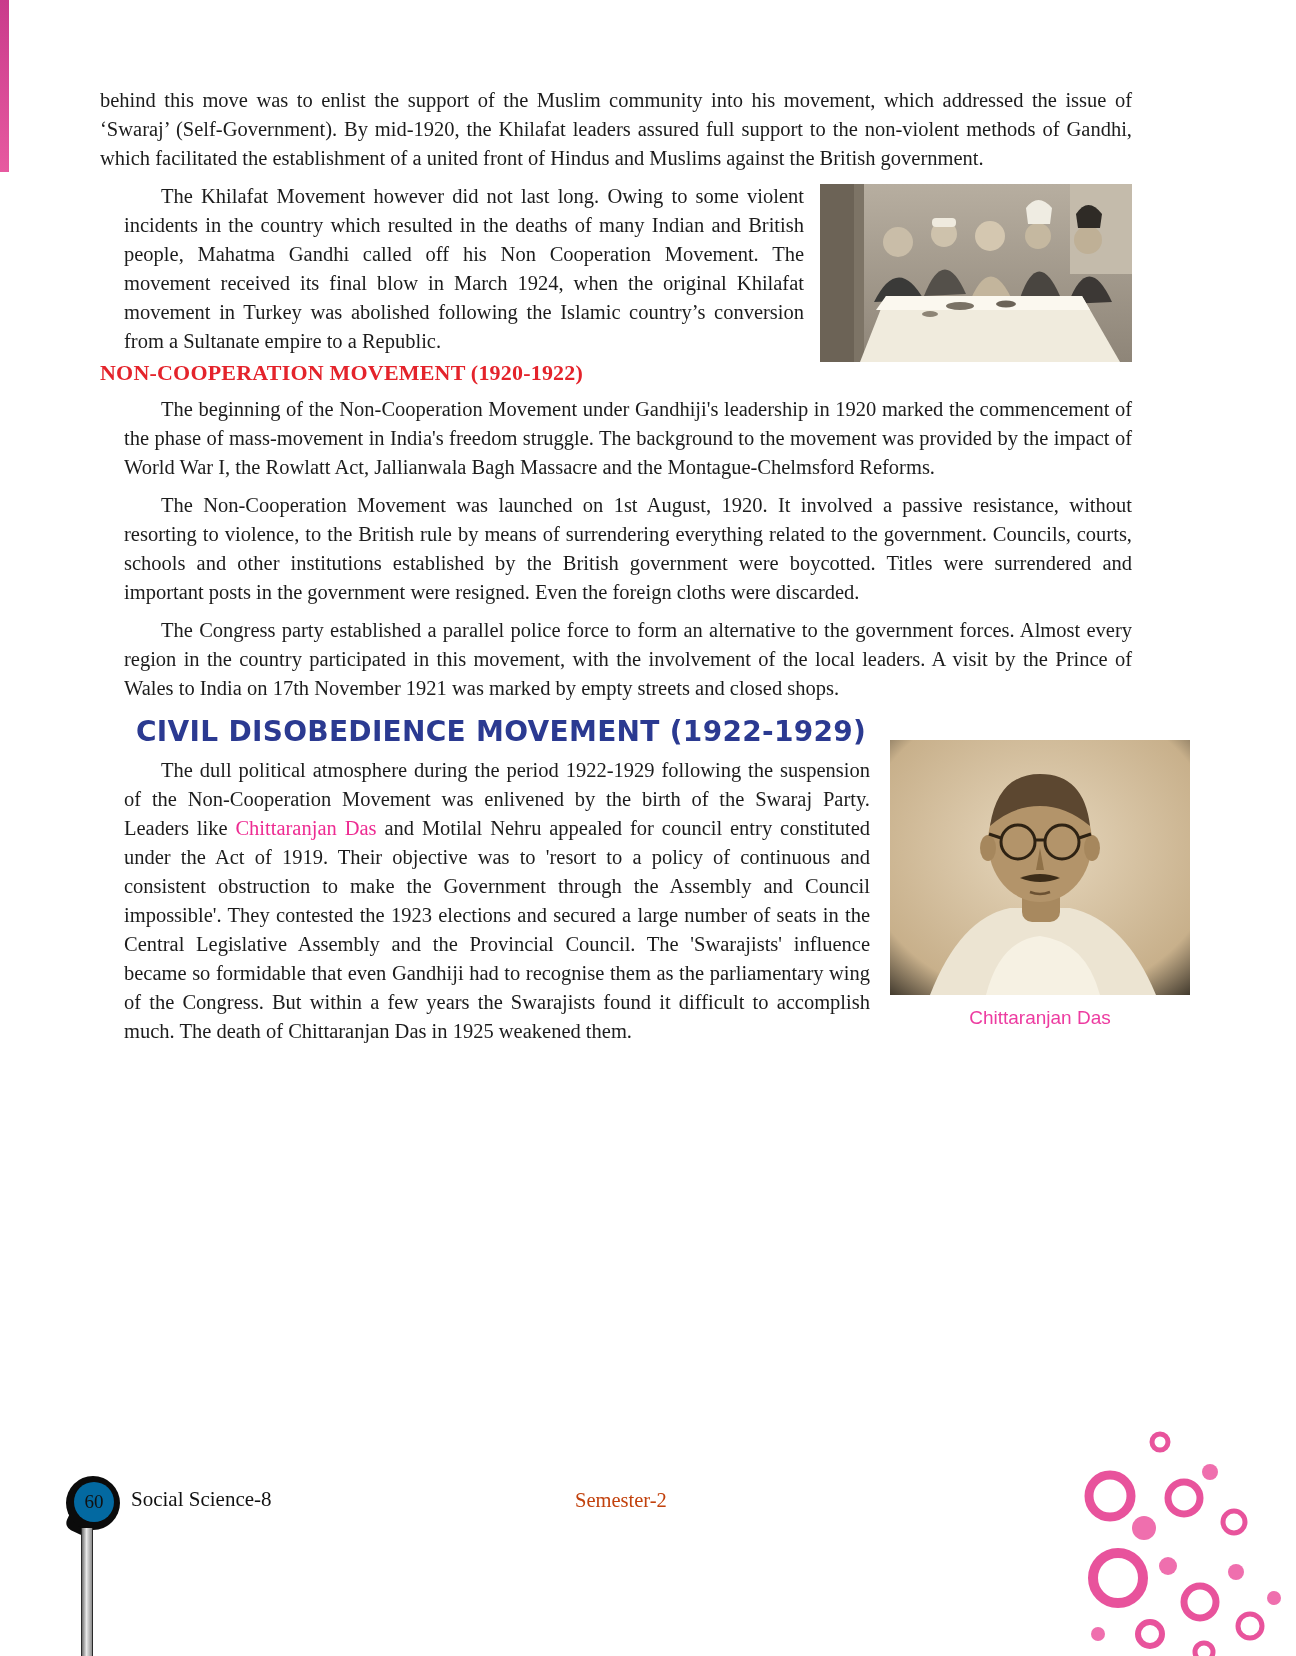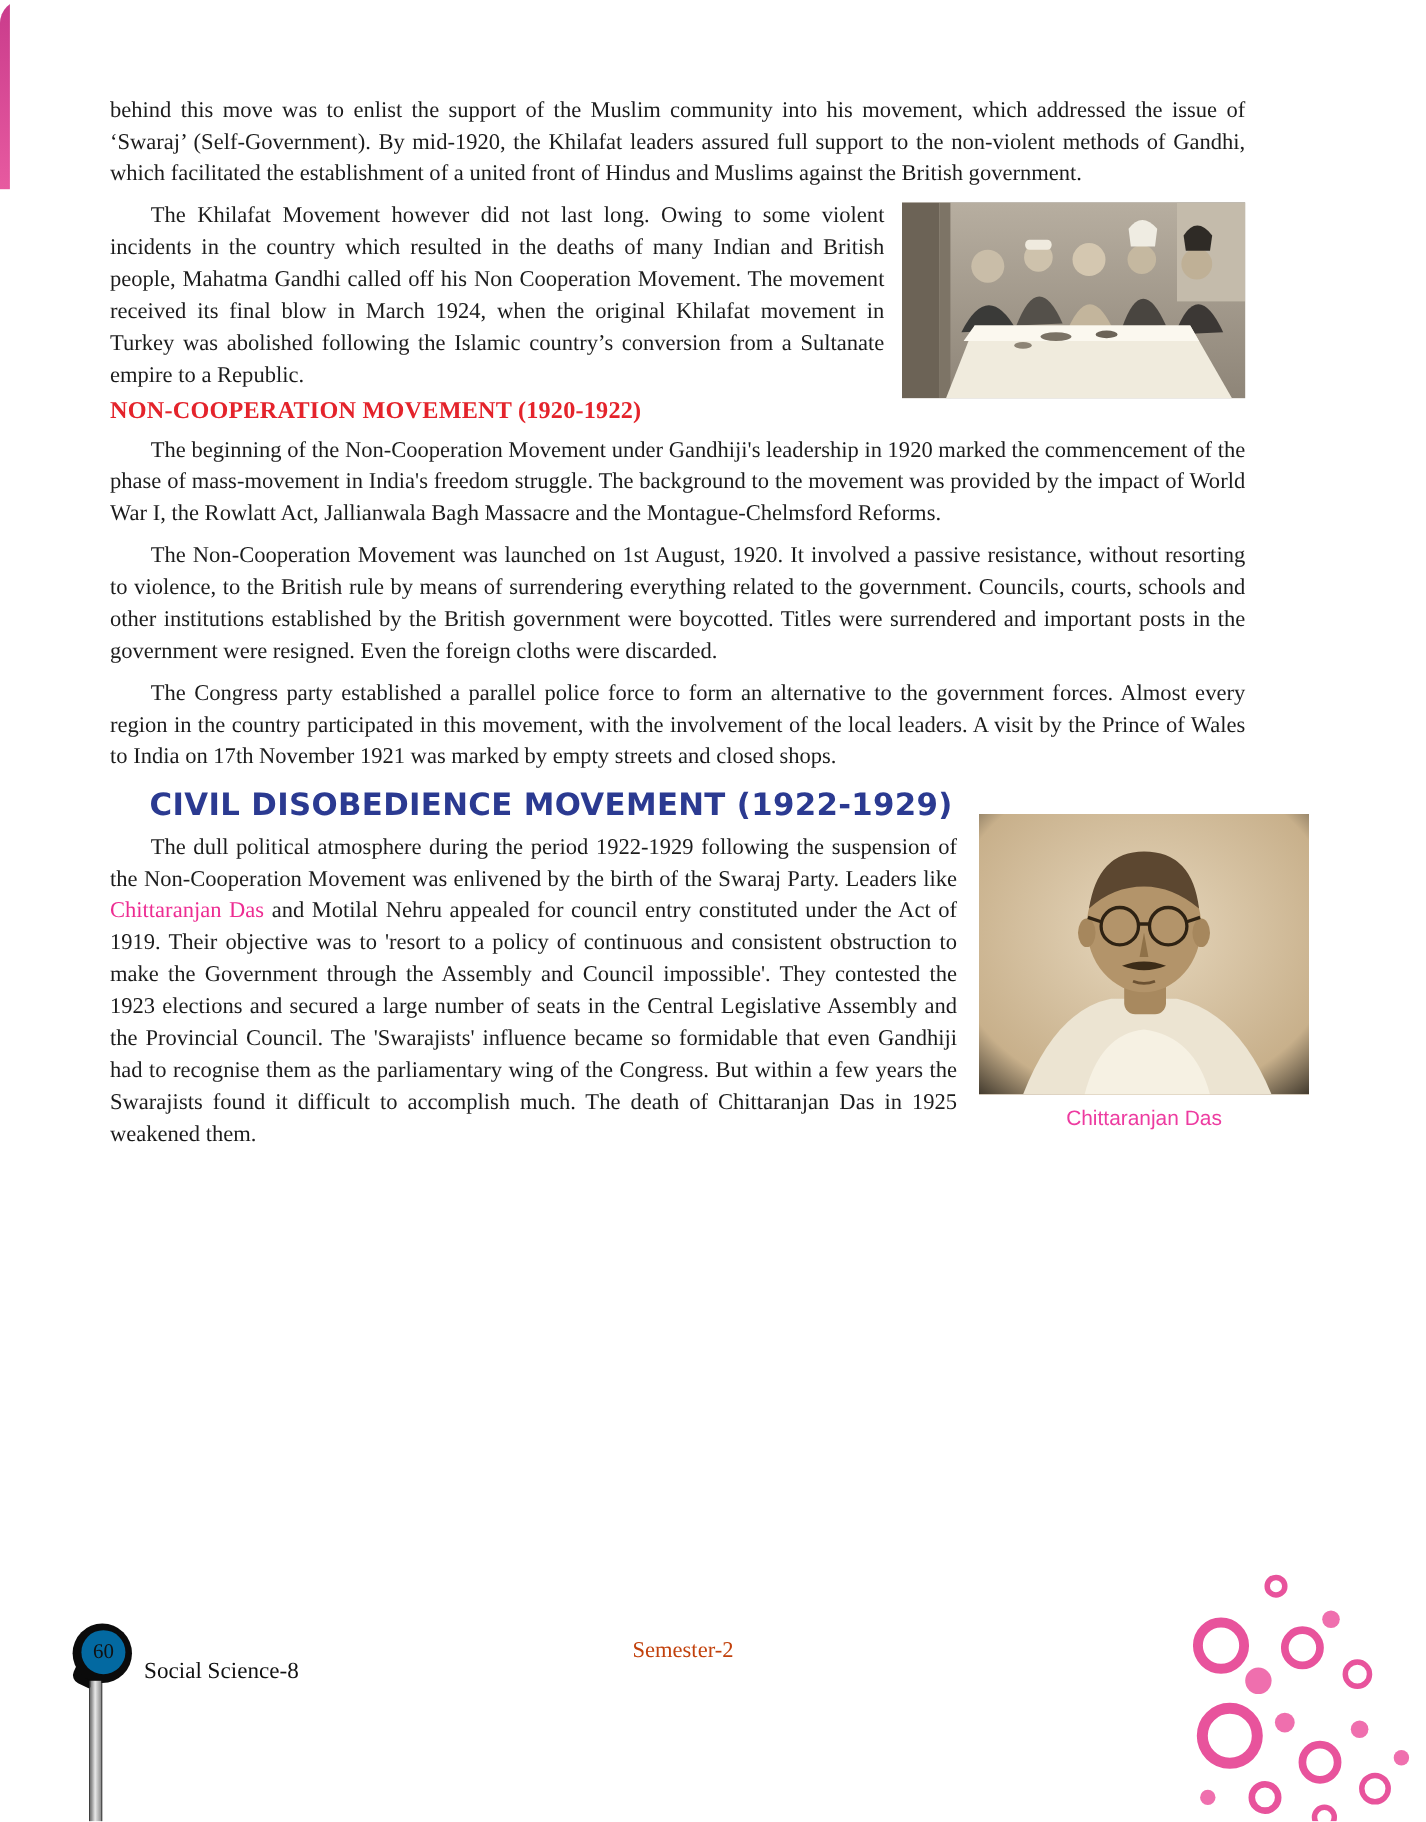--- a/index.html
+++ b/index.html
@@ -5,35 +5,34 @@
   * { box-sizing: border-box; }
   html, body { margin: 0; padding: 0; background: #ffffff; }
   .page {
     position: relative;
     width: 1296px;
     height: 1656px;
     background: #ffffff;
     font-family: "Liberation Serif", serif;
     color: #1c1c1c;
     overflow: hidden;
-    border-radius: 21px;
   }
   .content {
     position: absolute;
     left: 100px;
     top: 86px;
     width: 1032px;
   }
   .content p {
     margin: 0 0 9px 0;
     font-size: 20.5px;
     line-height: 29px;
     text-align: justify;
   }
-  .content p.indent { text-indent: 37px; }
+  .content p.indent { text-indent: 37px; margin-left: 24px; }
 
   .h-red {
     font-family: Liberation Serif, serif;
     font-weight: bold;
     color: #e4232b;
     font-size: 22px;
     margin: 4px 0 9px 0;
     letter-spacing: 0.2px;
   }
   .h-blue {
@@ -119,21 +118,21 @@
     position: absolute;
     left: 81px; top: 1528px;
     width: 12px; height: 128px;
     background: linear-gradient(90deg, #6f6f6f, #e8e8e8 45%, #8c8c8c);
     border-left: 1px solid #2a2a2a;
     border-right: 1px solid #2a2a2a;
   }
   .footer-book {
     position: absolute;
     left: 131px; top: 1487px;
-    font-size: 21px; color: #111; margin-top: 19px;
+    font-size: 21px; color: #111;
   }
   .footer-sem {
     position: absolute;
     left: 575px; top: 1489px;
     font-size: 20.5px; color: #c2410c;
   }
   .molecule {
     position: absolute;
     left: 1052px; top: 1420px;
     width: 244px; height: 236px;

